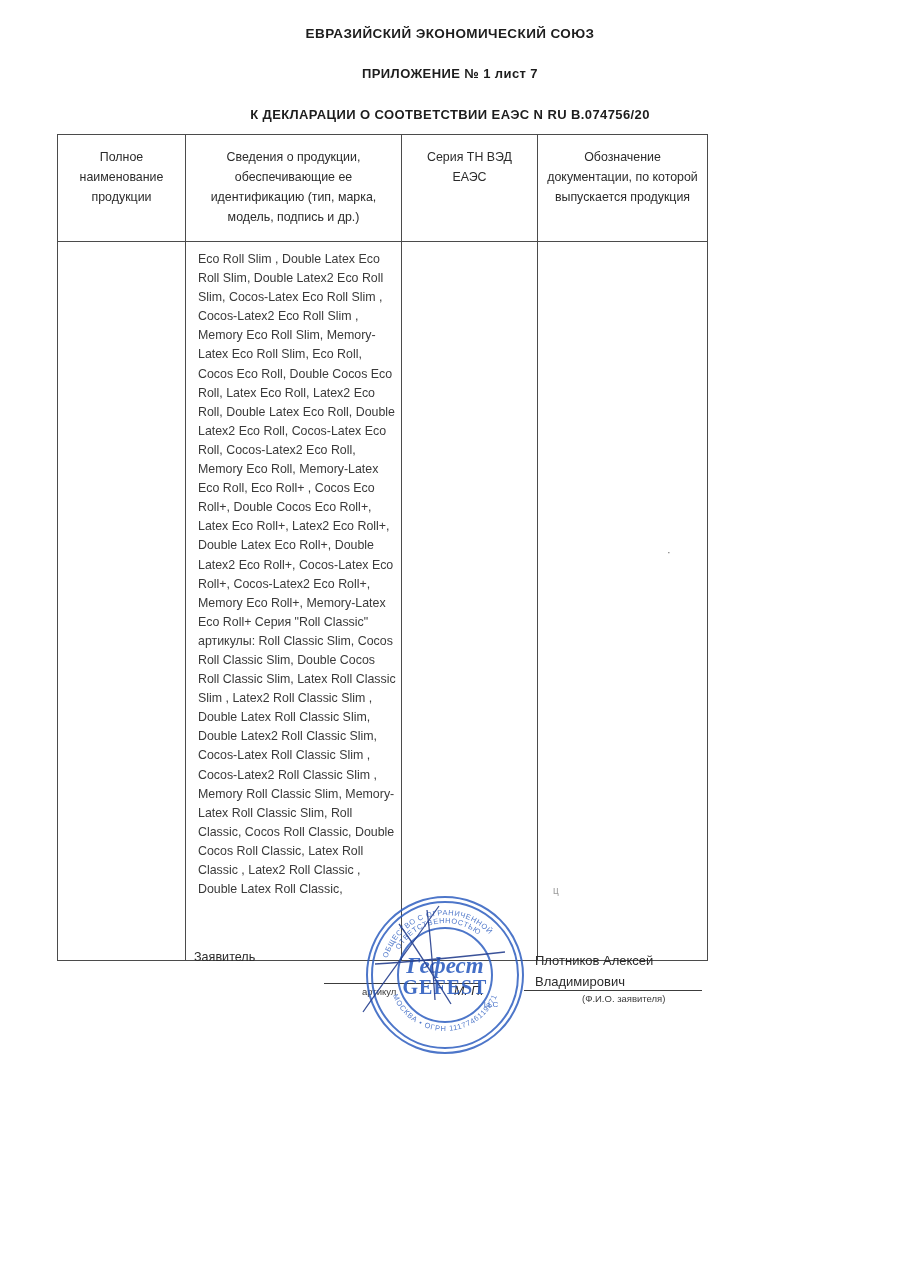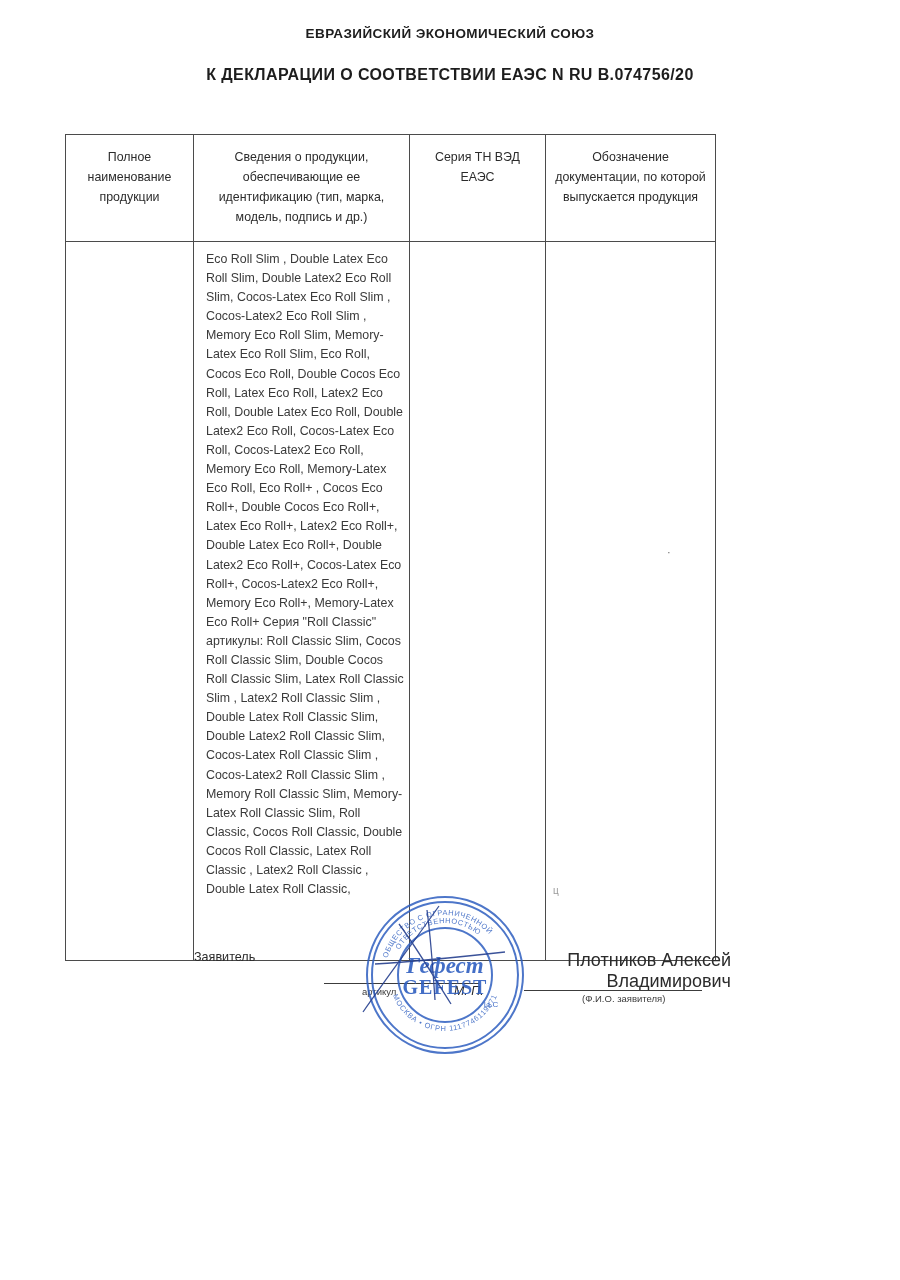--- a/index.html
+++ b/index.html
@@ -34,28 +34,28 @@
   }
   .h1 {
     font-size: 13.5px;
     margin-bottom: 25px;
   }
   .h2 {
     font-size: 13px;
     margin-bottom: 26px;
   }
   .h3 {
-    font-size: 16px;
+    font-size: 13px;
     margin-bottom: 0;
   }
 
   
   .table-wrap {
     position: absolute;
-    left: 65px;
+    left: 57px;
     top: 134px;
     width: 650px;
   }
   table.doc {
     border-collapse: collapse;
     width: 650px;
     table-layout: fixed;
   }
   table.doc th,
   table.doc td {
@@ -104,21 +104,20 @@
     color: #9a9a9a;
   }
 
   
   .sig-row {
     position: absolute;
     left: 57px;
     top: 950px;
     width: 660px;
     height: 60px;
-    text-align: right;
   }
   .sig-applicant {
     position: absolute;
     left: 137px;
     top: 0px;
     font-size: 12.6px;
     color: #2b2b2b;
   }
   .sig-line-left {
     position: absolute;
@@ -137,23 +136,23 @@
   .sig-mp {
     position: absolute;
     left: 397px;
     top: 34px;
     font-size: 12.4px;
     color: #2b2b2b;
     font-style: italic;
   }
   .sig-name {
     position: absolute;
-    left: 494px;
+    left: 478px;
     top: 0px;
-    font-size: 18px;
+    font-size: 13px;
     line-height: 21px;
     color: #2b2b2b;
     width: 180px;
   }
   .sig-line-right {
     position: absolute;
     left: 467px;
     top: 40px;
     width: 178px;
     border-bottom: 1px solid #3c3c3c;
@@ -186,20 +185,21 @@
     pointer-events: none;
   }
 </style>
 </head>
 <body>
 
 <div class="page">
 
   <div class="heading-block">
     <div class="h-line h1">ЕВРАЗИЙСКИЙ ЭКОНОМИЧЕСКИЙ СОЮЗ</div>
+    <div class="h-line h2">ПРИЛОЖЕНИЕ № 1 лист 7</div>
     <div class="h-line h3">К ДЕКЛАРАЦИИ О СООТВЕТСТВИИ ЕАЭС N RU В.074756/20</div>
   </div>
 
   <div class="table-wrap">
     <table class="doc">
       <colgroup>
         <col class="c1">
           <col class="c2">
           <col class="c3">
           <col class="c4">

